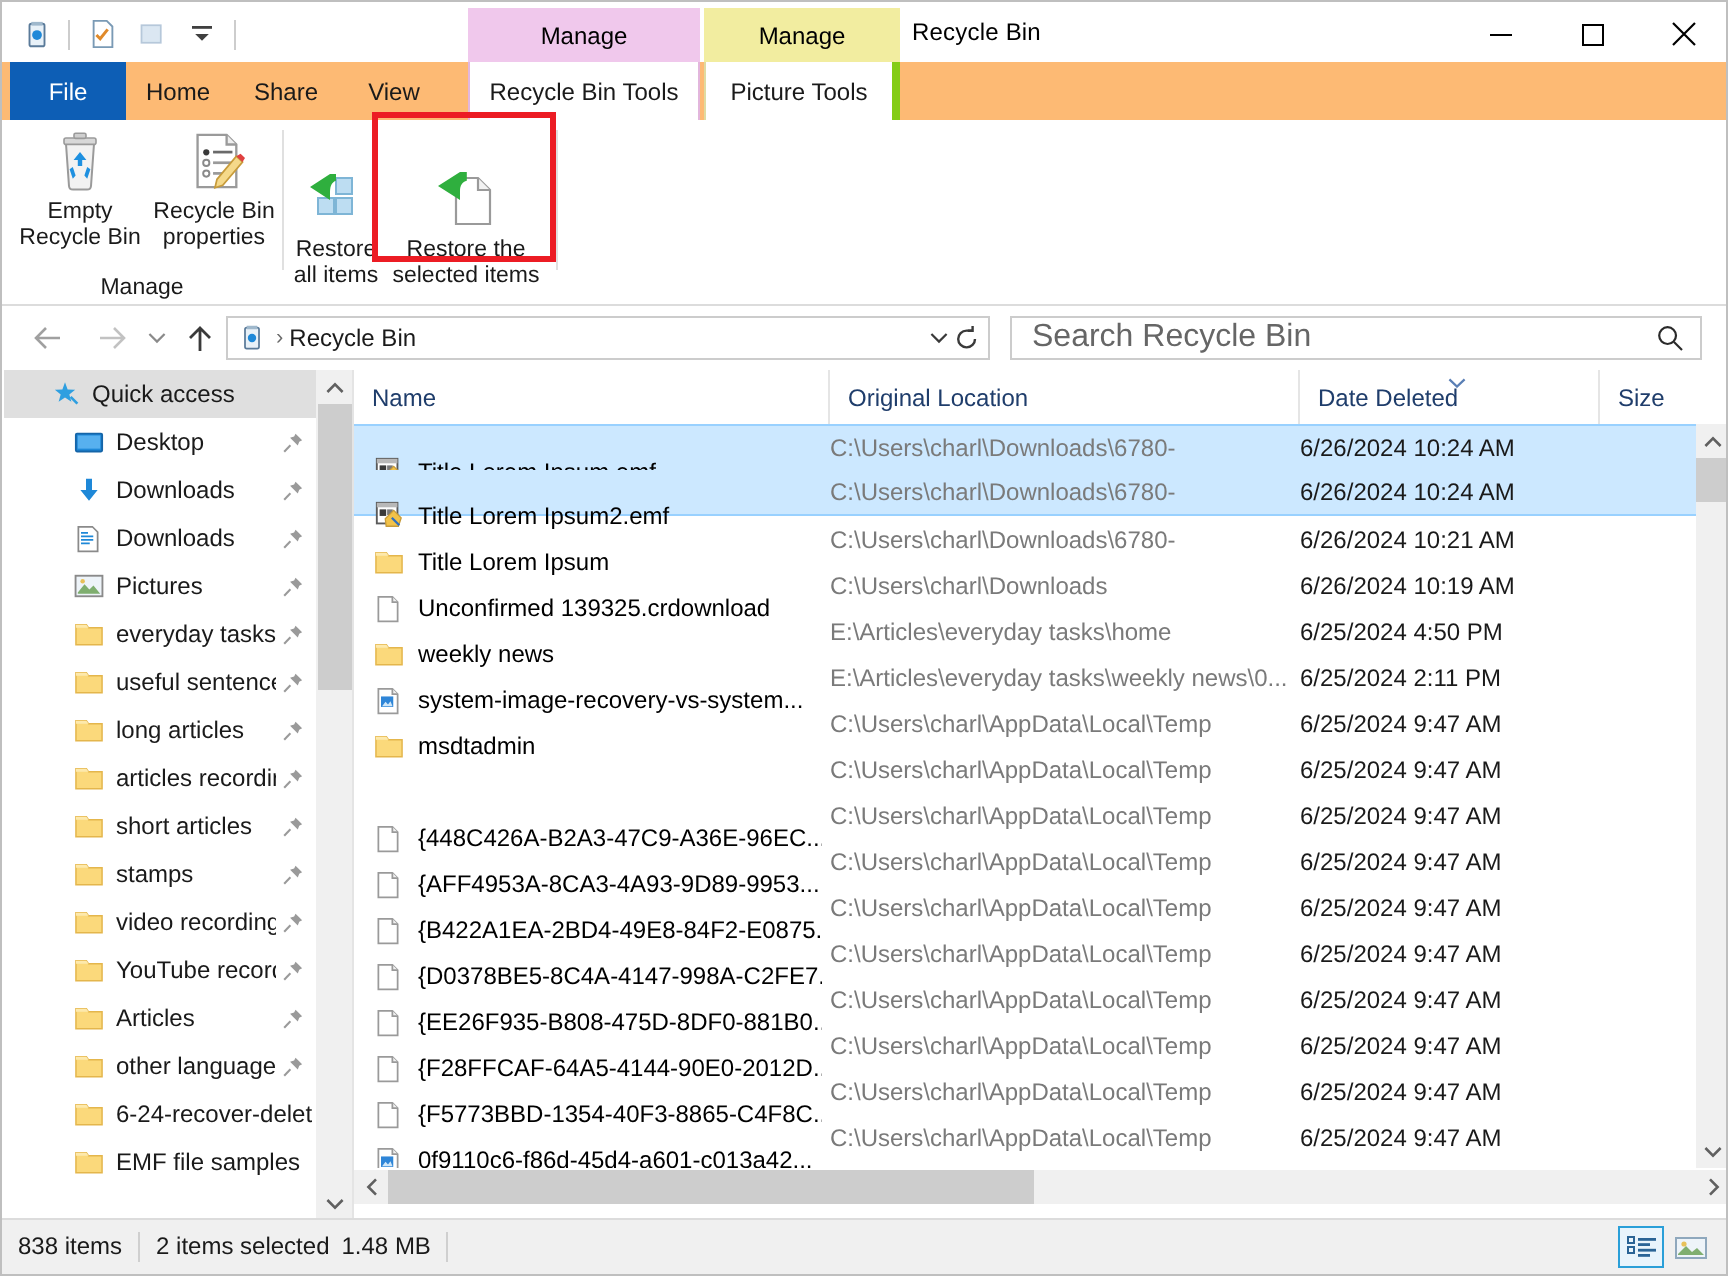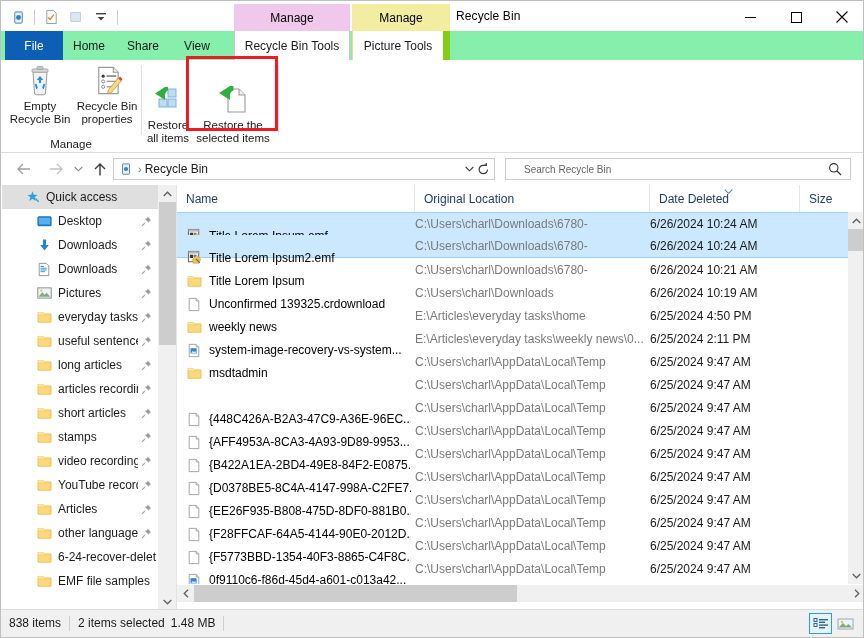--- a/index.html
+++ b/index.html
@@ -87,21 +87,21 @@
   .ctx-manage-yellow {
     left: 351px; width: 98px;
     background: #f2eda0;
   }
 
   
   .tabrow {
     position: absolute;
     left: 0; top: 30px;
     width: 864px; height: 29px;
-    background: #86efac;
+    background: #fdba74;
   }
   .tab {
     position: absolute;
     top: 0;
     height: 29px;
     display: flex;
     align-items: center;
     justify-content: center;
     font-size: 12px;
     color: #1a1a1a;
@@ -118,21 +118,21 @@
   .tab-rbt {
     left: 233px; width: 116px;
     background: #ffffff;
     border-left: 1px solid #e2b6dd;
     border-right: 1px solid #e2b6dd;
   }
   .tab-pic {
     left: 351px; width: 98px;
     background: #ffffff;
     border-left: 1px solid #e0dba0;
-    border-right: 7px solid #84cc16;
+    border-right: 4px solid #84cc16;
   }
   .ribbon-collapse {
     position: absolute;
     right: 44px; top: 38px;
     width: 16px; height: 14px;
     color: #5a5a5a;
   }
   .help-btn {
     position: absolute;
     right: 16px; top: 36px;
@@ -256,23 +256,23 @@
     width: 346px; height: 22px;
     border: 1px solid #cccccc;
     background: #ffffff;
     box-sizing: border-box;
     display: flex; align-items: center;
   }
   .search-input {
     border: none; outline: none;
     background: transparent;
     font-family: "Liberation Sans", sans-serif;
-    font-size: 10px;
+    font-size: 16px;
     color: #4d7c0f;
-    margin-left: 16px;
+    margin-left: 8px;
     width: 300px;
   }
   .search-input::placeholder { color: #666; }
   .search-icon {
     position: absolute; right: 8px; top: 3px;
     color: #2a2a2a;
   }
 
   
   .main {

